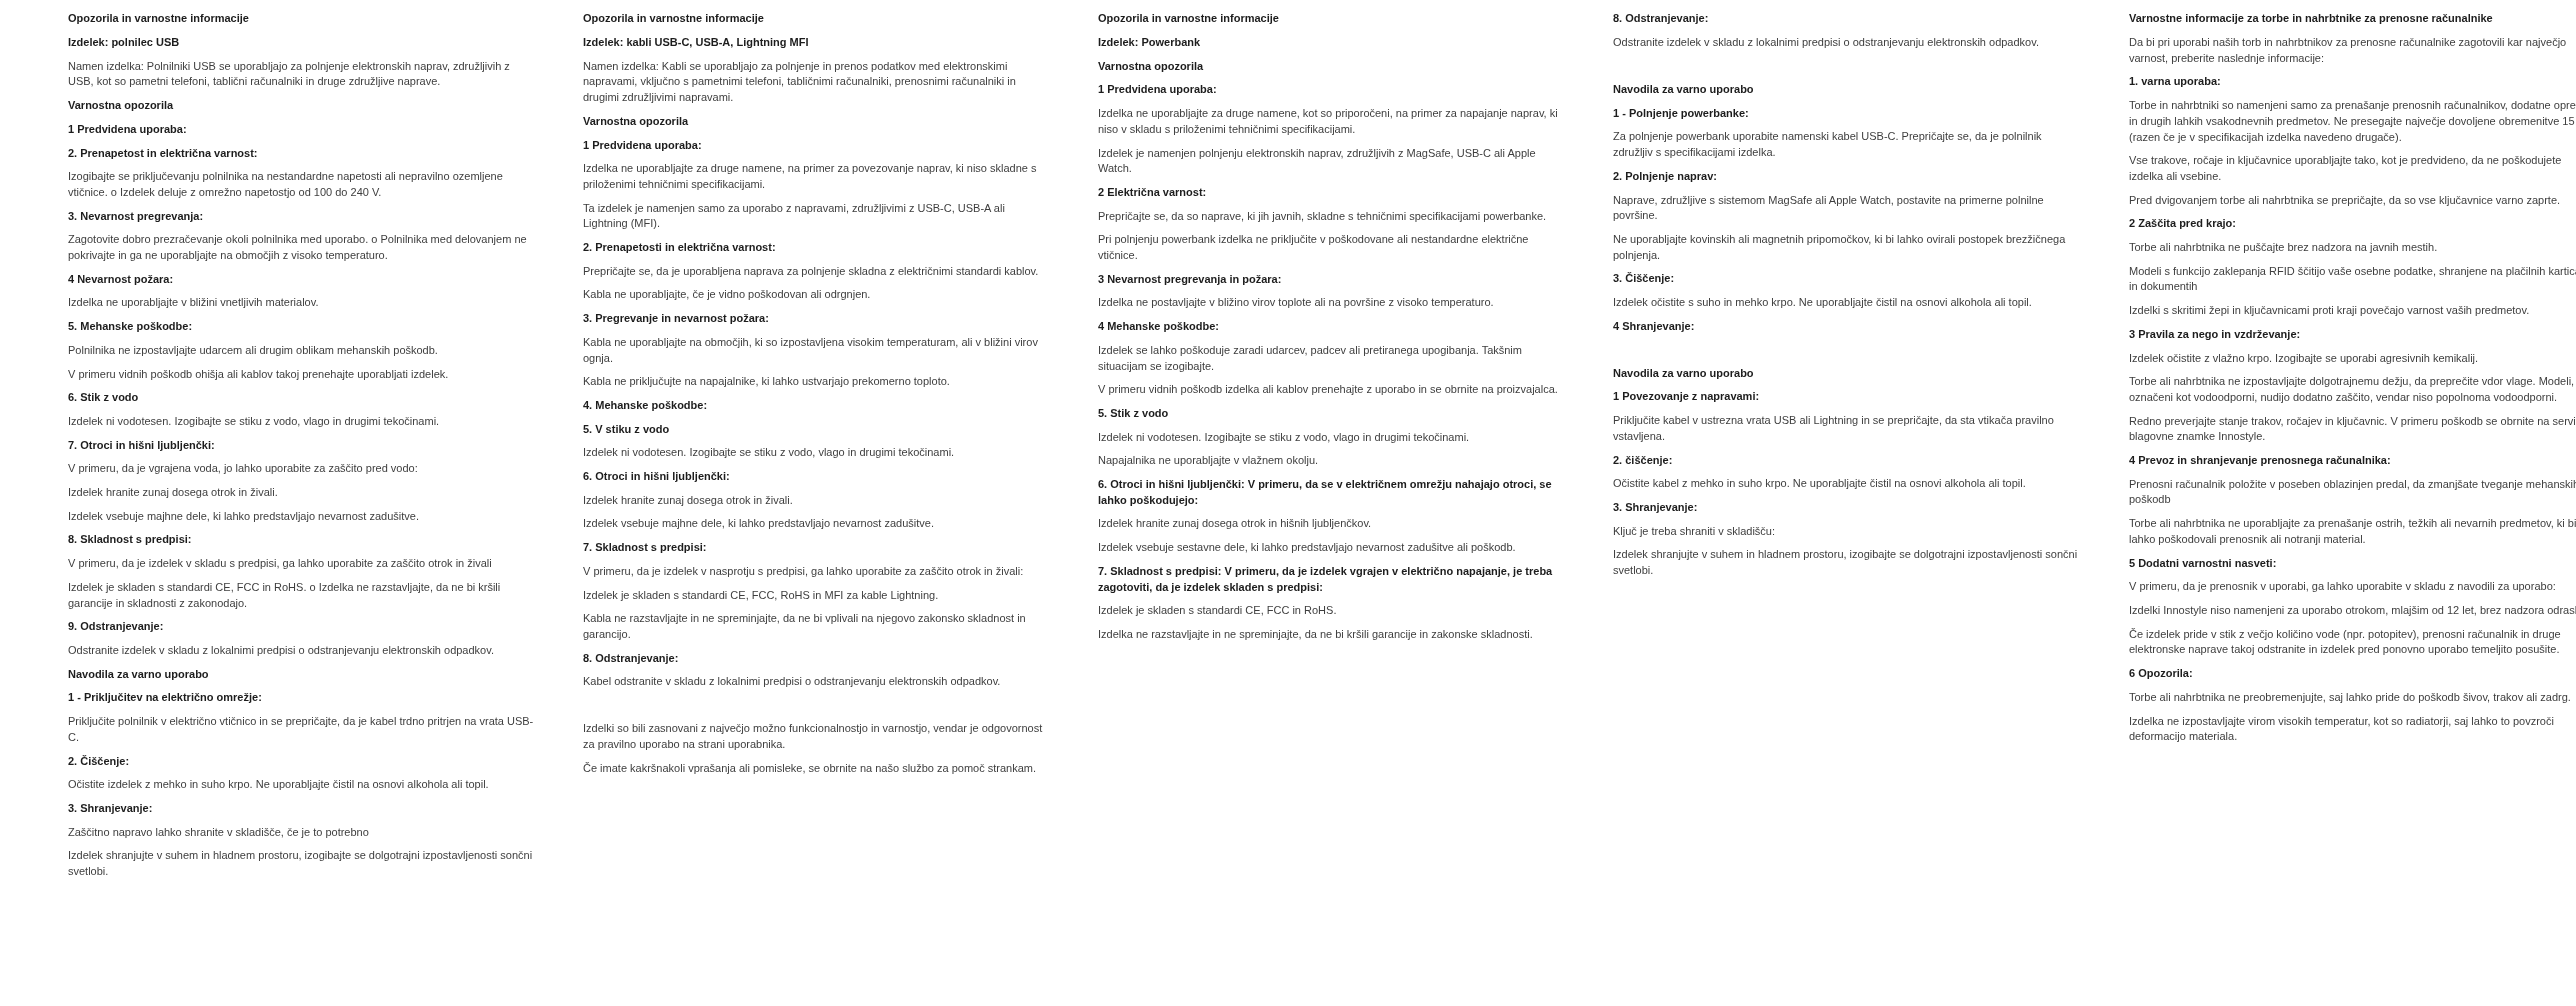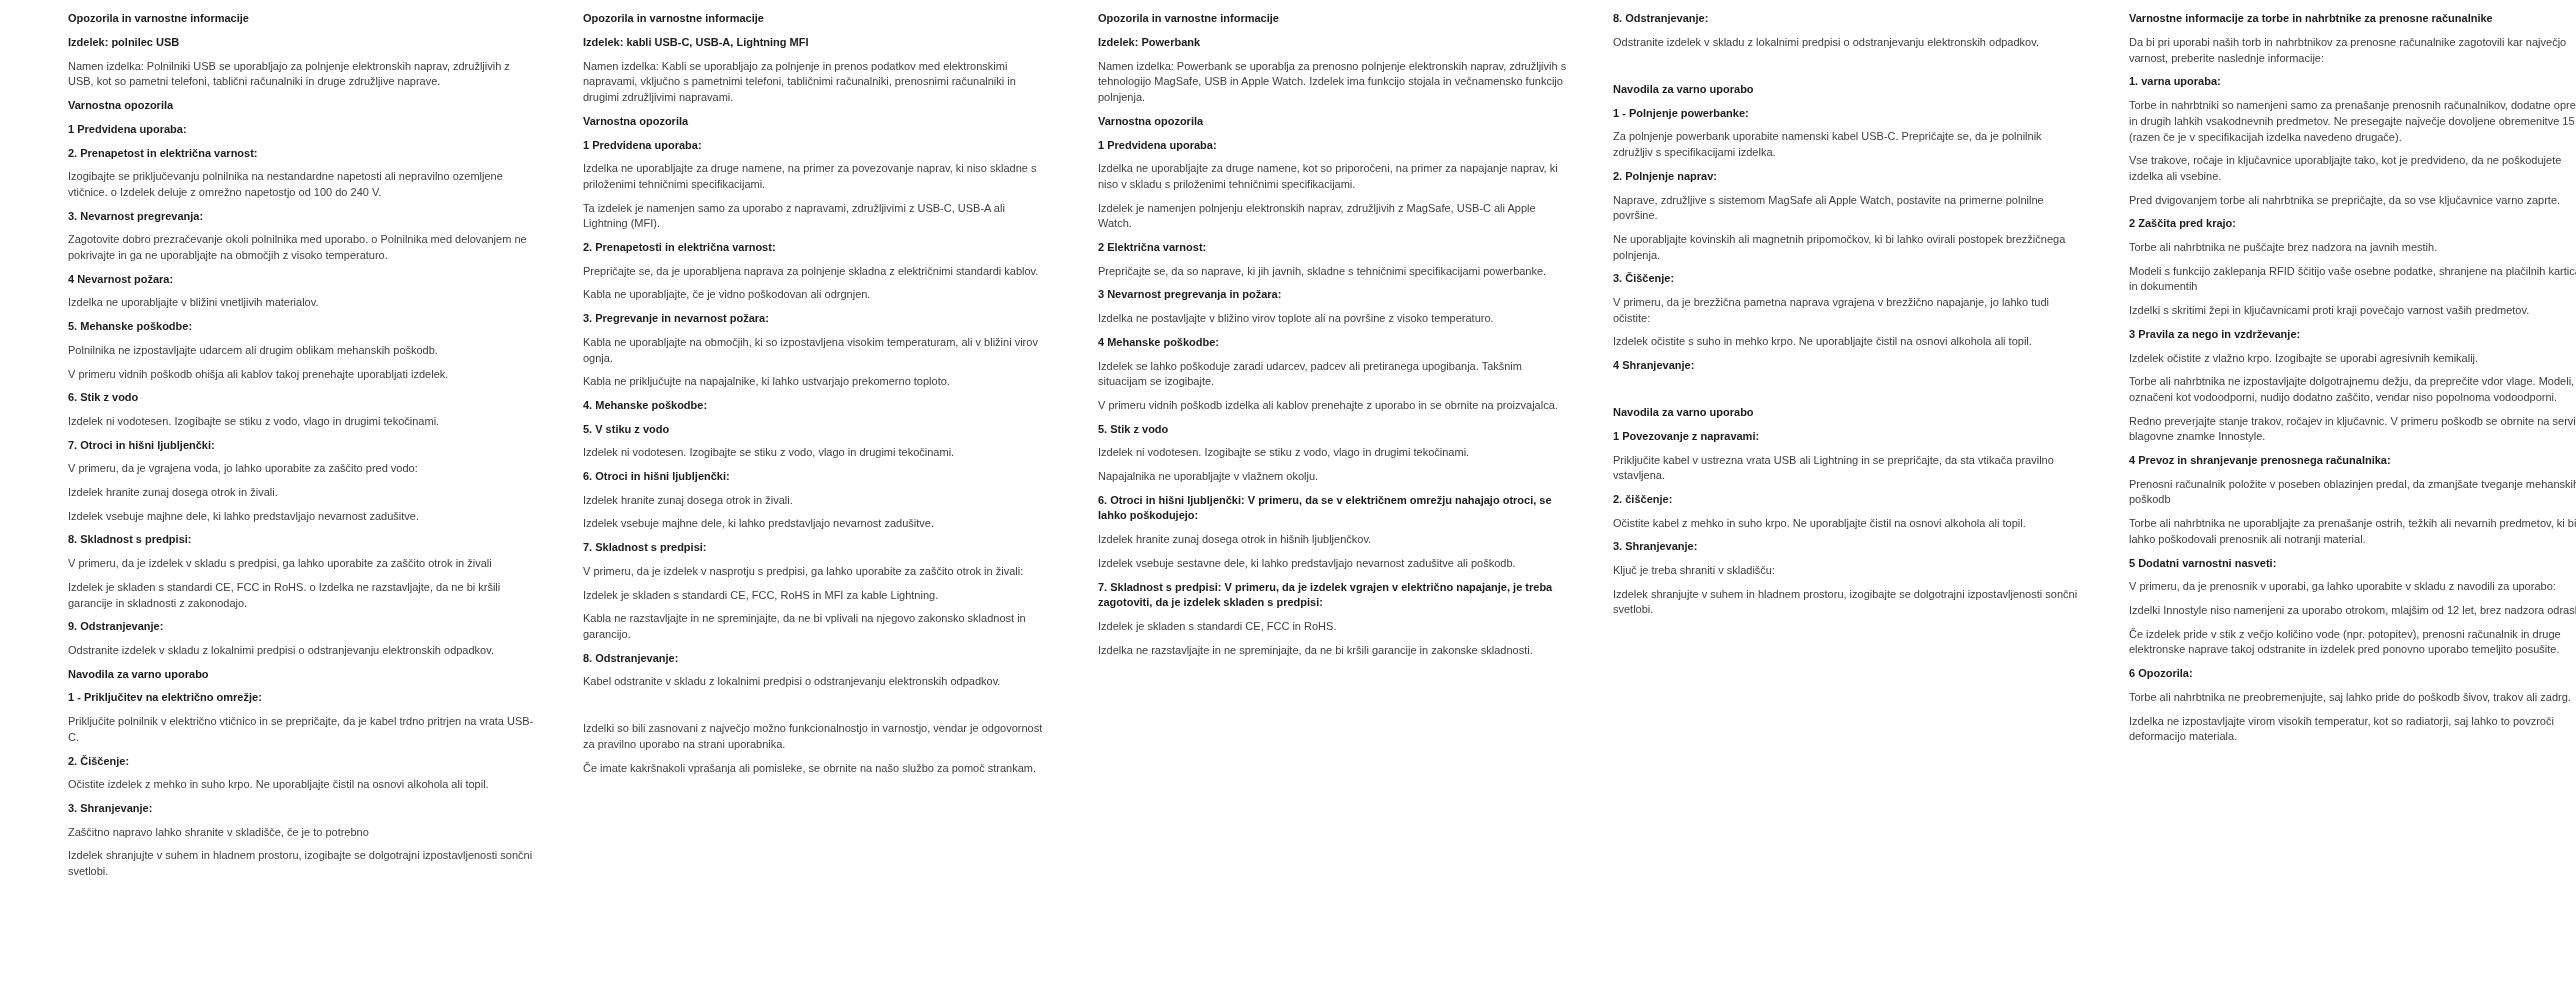--- a/index.html
+++ b/index.html
@@ -90,27 +90,27 @@
       <p class="body">Kabla ne razstavljajte in ne spreminjajte, da ne bi vplivali na njegovo zakonsko skladnost in garancijo.</p>
       <h2 class="hd">8. Odstranjevanje:</h2>
       <p class="body">Kabel odstranite v skladu z lokalnimi predpisi o odstranjevanju elektronskih odpadkov.</p>
       <div class="gap"></div>
       <p class="body">Izdelki so bili zasnovani z največjo možno funkcionalnostjo in varnostjo, vendar je odgovornost za pravilno uporabo na strani uporabnika.</p>
       <p class="body">Če imate kakršnakoli vprašanja ali pomisleke, se obrnite na našo službo za pomoč strankam.</p>
     </section>
   <section class="col col-3">
       <h2 class="hd">Opozorila in varnostne informacije</h2>
       <h2 class="hd">Izdelek: Powerbank</h2>
-      <p class="body">Namen izdelka: Powerbank se uporablja za prenosno polnjenje elektronskih naprav, združljivih s tehnologijo MagSafe, USB in Apple Watch. Izdelek ima funkcijo stojala in večnamensko funkcijo polnjenja.</p>
       <h2 class="hd">Varnostna opozorila</h2>
       <h2 class="hd">1 Predvidena uporaba:</h2>
       <p class="body">Izdelka ne uporabljajte za druge namene, kot so priporočeni, na primer za napajanje naprav, ki niso v skladu s priloženimi tehničnimi specifikacijami.</p>
       <p class="body">Izdelek je namenjen polnjenju elektronskih naprav, združljivih z MagSafe, USB-C ali Apple Watch.</p>
       <h2 class="hd">2 Električna varnost:</h2>
       <p class="body">Prepričajte se, da so naprave, ki jih javnih, skladne s tehničnimi specifikacijami powerbanke.</p>
+      <p class="body">Pri polnjenju powerbank izdelka ne priključite v poškodovane ali nestandardne električne vtičnice.</p>
       <h2 class="hd">3 Nevarnost pregrevanja in požara:</h2>
       <p class="body">Izdelka ne postavljajte v bližino virov toplote ali na površine z visoko temperaturo.</p>
       <h2 class="hd">4 Mehanske poškodbe:</h2>
       <p class="body">Izdelek se lahko poškoduje zaradi udarcev, padcev ali pretiranega upogibanja. Takšnim situacijam se izogibajte.</p>
       <p class="body">V primeru vidnih poškodb izdelka ali kablov prenehajte z uporabo in se obrnite na proizvajalca.</p>
       <h2 class="hd">5. Stik z vodo</h2>
       <p class="body">Izdelek ni vodotesen. Izogibajte se stiku z vodo, vlago in drugimi tekočinami.</p>
       <p class="body">Napajalnika ne uporabljajte v vlažnem okolju.</p>
       <h2 class="hd">6. Otroci in hišni ljubljenčki: V primeru, da se v električnem omrežju nahajajo otroci, se lahko poškodujejo:</h2>
       <p class="body">Izdelek hranite zunaj dosega otrok in hišnih ljubljenčkov.</p>
@@ -123,21 +123,20 @@
       <h2 class="hd">8. Odstranjevanje:</h2>
       <p class="body">Odstranite izdelek v skladu z lokalnimi predpisi o odstranjevanju elektronskih odpadkov.</p>
       <div class="gap"></div>
       <h2 class="hd">Navodila za varno uporabo</h2>
       <h2 class="hd">1 - Polnjenje powerbanke:</h2>
       <p class="body">Za polnjenje powerbank uporabite namenski kabel USB-C. Prepričajte se, da je polnilnik združljiv s specifikacijami izdelka.</p>
       <h2 class="hd">2. Polnjenje naprav:</h2>
       <p class="body">Naprave, združljive s sistemom MagSafe ali Apple Watch, postavite na primerne polnilne površine.</p>
       <p class="body">Ne uporabljajte kovinskih ali magnetnih pripomočkov, ki bi lahko ovirali postopek brezžičnega polnjenja.</p>
       <h2 class="hd">3. Čiščenje:</h2>
-      <p class="body">V primeru, da je brezžična pametna naprava vgrajena v brezžično napajanje, jo lahko tudi očistite:</p>
       <p class="body">Izdelek očistite s suho in mehko krpo. Ne uporabljajte čistil na osnovi alkohola ali topil.</p>
       <h2 class="hd">4 Shranjevanje:</h2>
       <div class="gap"></div>
       <h2 class="hd">Navodila za varno uporabo</h2>
       <h2 class="hd">1 Povezovanje z napravami:</h2>
       <p class="body">Priključite kabel v ustrezna vrata USB ali Lightning in se prepričajte, da sta vtikača pravilno vstavljena.</p>
       <h2 class="hd">2. čiščenje:</h2>
       <p class="body">Očistite kabel z mehko in suho krpo. Ne uporabljajte čistil na osnovi alkohola ali topil.</p>
       <h2 class="hd">3. Shranjevanje:</h2>
       <p class="body">Ključ je treba shraniti v skladišču:</p>

